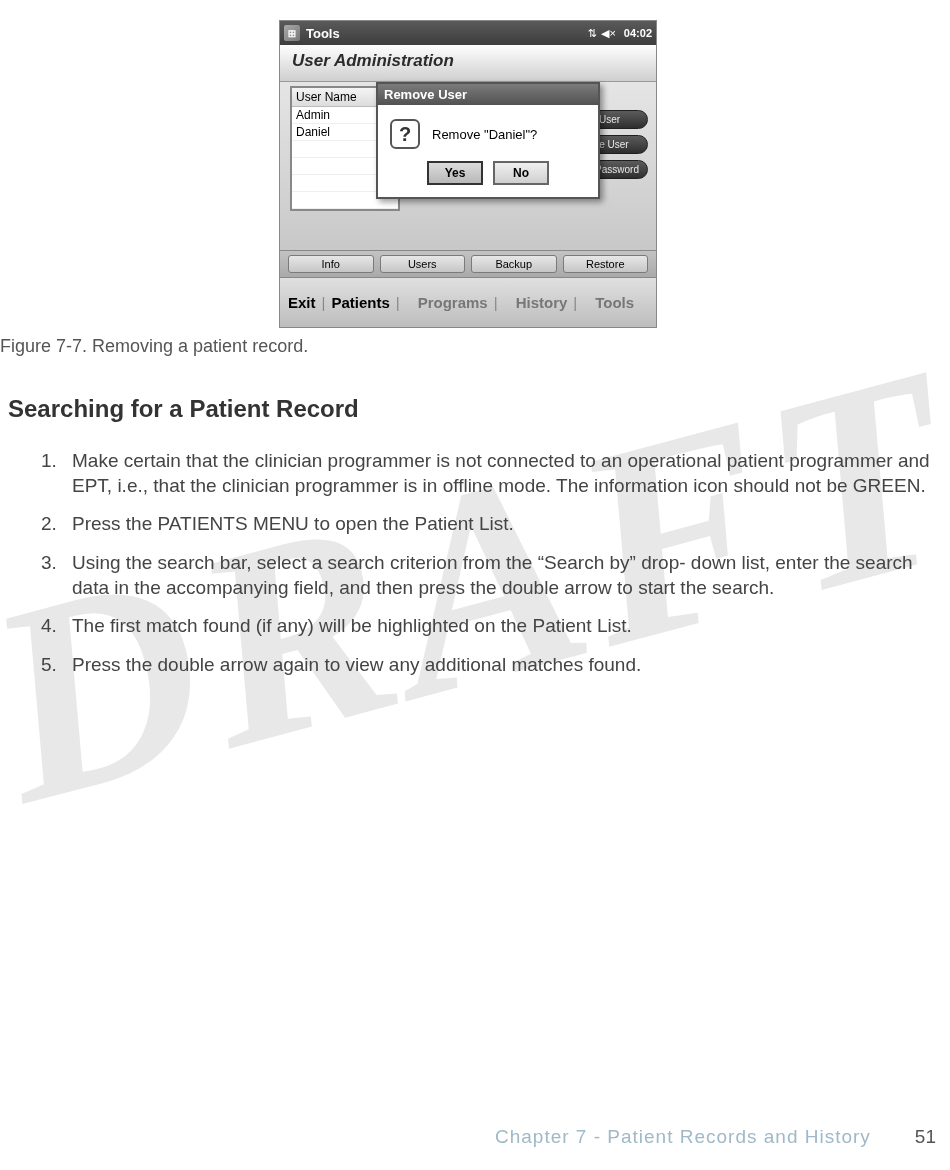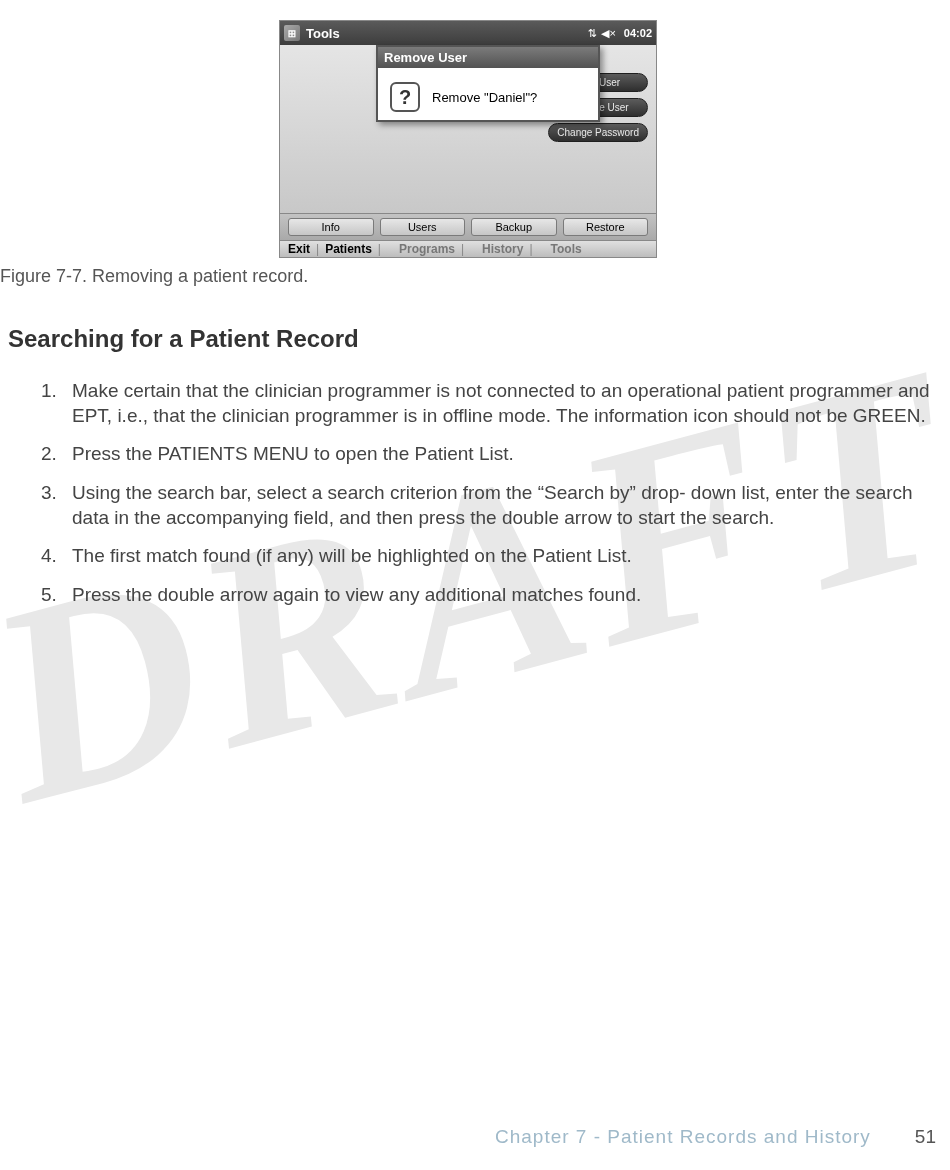--- a/index.html
+++ b/index.html
@@ -176,22 +176,22 @@
       background: linear-gradient(#e7e7e7,#c6c6c6);
       border: 1px solid #7a7a7a;
       border-radius: 3px;
       font-size: 11px;
       text-align: center;
       padding: 2px 0;
     }
     .bottombar {
       background: linear-gradient(#e0e0e0,#bdbdbd);
       border-top: 1px solid #888;
-      padding: 1px 6px;
-      font-size: 12px;
+      padding: 16px 6px;
+      font-size: 15px;
       display: flex;
       gap: 4px;
       align-items: center;
       color: #555;
     }
     .bottombar .bb-item { padding: 0 2px; }
     .bottombar .sep { color: #888; }
     .bottombar .bb-bold { color: #000; font-weight: bold; }
     .bottombar .bb-dim { color: #777; font-weight: bold; margin-left: 12px; }
     
@@ -254,34 +254,48 @@
     <div class="topbar">
       <span class="win-icon">⊞</span>
       <span>Tools</span>
       <span class="spacer"></span>
       <span class="status-icons">
         <span>⇅</span>
         <span>◀×</span>
         <span class="clock">04:02</span>
       </span>
     </div>
+    <div class="screen-title">User Administration</div>
 
     <div class="app-body">
+      <div class="user-table">
+        <div class="th">User Name</div>
+        <div class="td">Admin</div>
+        <div class="td">Daniel</div>
+        <div class="td">&nbsp;</div>
+        <div class="td">&nbsp;</div>
+        <div class="td">&nbsp;</div>
+        <div class="td">&nbsp;</div>
+      </div>
 
       <div class="side-btns">
         <div class="pill-btn">New User</div>
         <div class="pill-btn">Remove User</div>
         <div class="pill-btn">Change Password</div>
       </div>
 
       <div class="dialog">
         <div class="dialog-title">Remove User</div>
         <div class="dialog-body">
           <div class="q-icon">?</div>
           <div class="dialog-msg">Remove "Daniel"?</div>
+        </div>
+        <div class="dialog-actions">
+          <div class="dlg-btn primary">Yes</div>
+          <div class="dlg-btn">No</div>
         </div>
       </div>
     </div>
 
     <div class="tabbar">
       <div class="tab-btn">Info</div>
       <div class="tab-btn">Users</div>
       <div class="tab-btn">Backup</div>
       <div class="tab-btn">Restore</div>
     </div>

